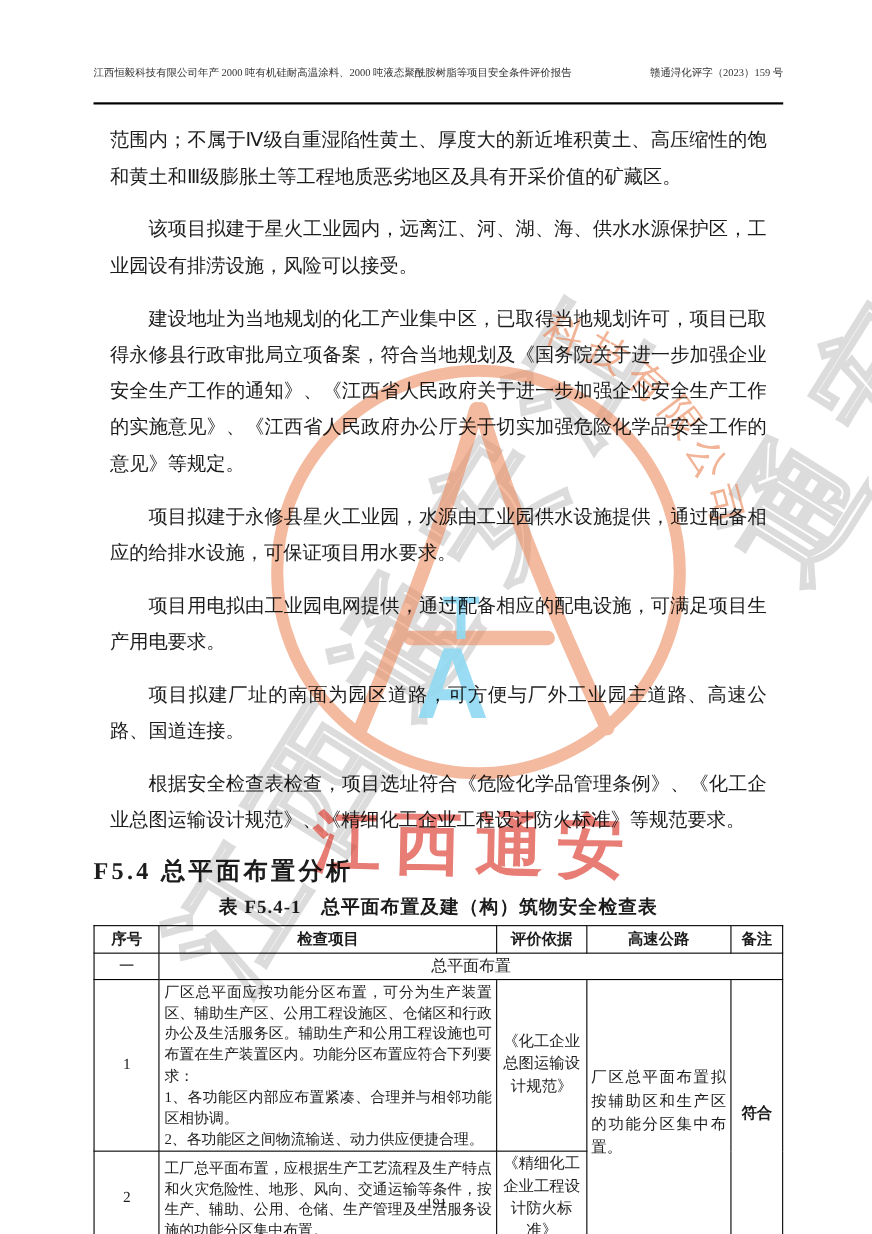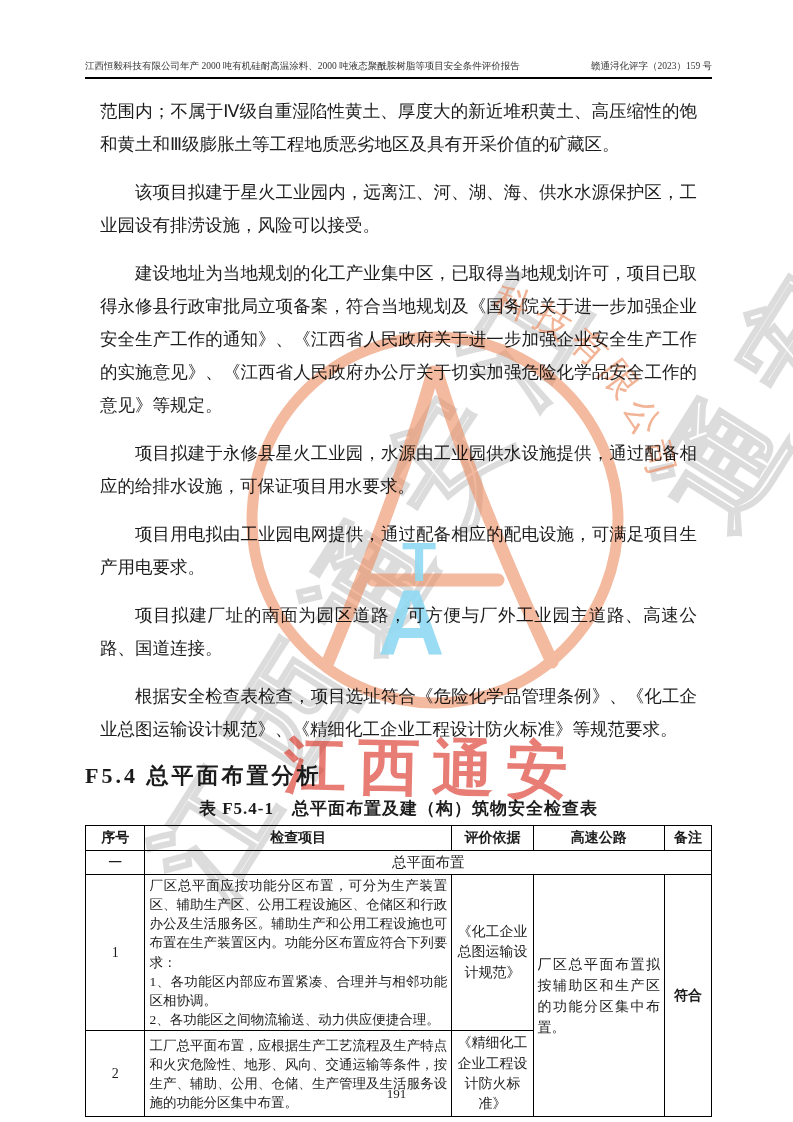--- a/index.html
+++ b/index.html
@@ -17,21 +17,21 @@
     left:85px; top:60px;
     width:627px;
   }
   
   .doc-header{
     display:flex;
     justify-content:space-between;
     align-items:flex-end;
     font-size:9.5px;
     color:#333;
-    padding-bottom:4px;
+    padding-bottom:20px;
     border-bottom:2px solid #000;
     white-space:nowrap;
   }
   
   .body-text{margin-top:16px;}
   .body-text p{
     margin:15px;
     font-size:17.5px;
     line-height:33px;
     text-align:justify;

